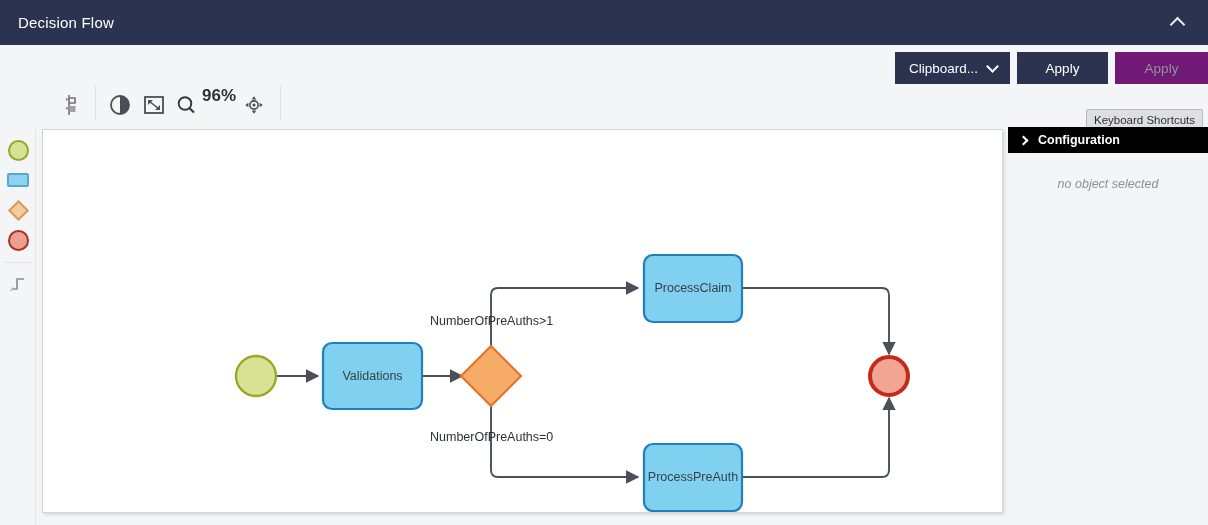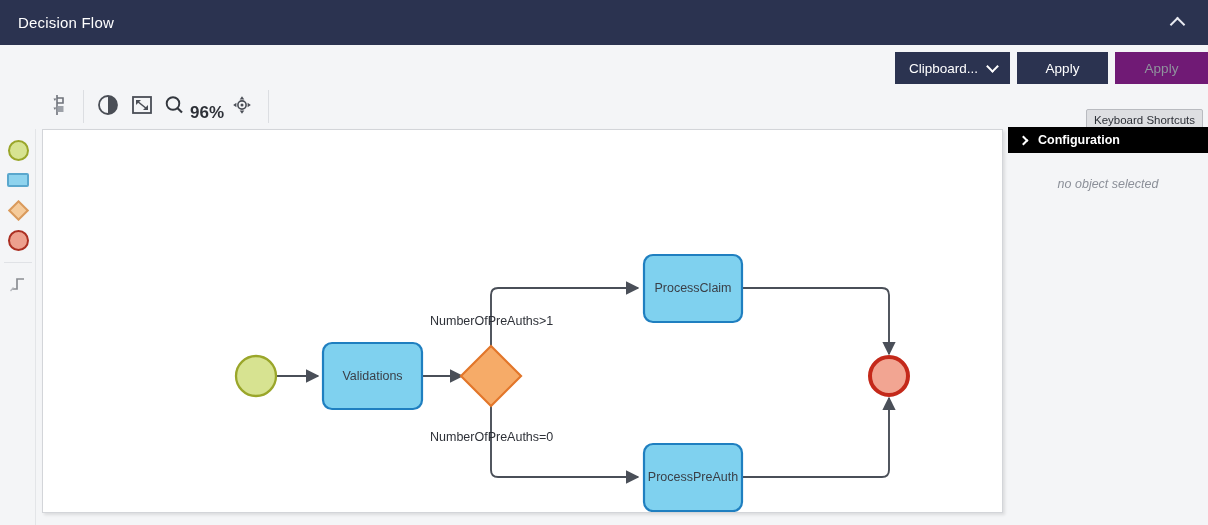--- a/index.html
+++ b/index.html
@@ -88,23 +88,23 @@
     border-radius: 2px;
     color: #2e3138;
     font-size: 11.5px;
     padding: 0 7px;
     display: flex; align-items: center;
     cursor: pointer;
   }
 
   
   .toolbar {
-    position: absolute; left: 42px; top: 86px;
+    position: absolute; left: 54px; top: 86px;
     height: 37px;
-    display: flex; align-items: flex-end;
+    display: flex; align-items: flex-start;
   }
   .tb-item {
     display: flex; align-items: center; justify-content: center;
     height: 37px;
     cursor: pointer;
   }
   .tb-sep {
     width: 1px; height: 33px;
     background: #dcdee2;
     margin: 0 11px;

